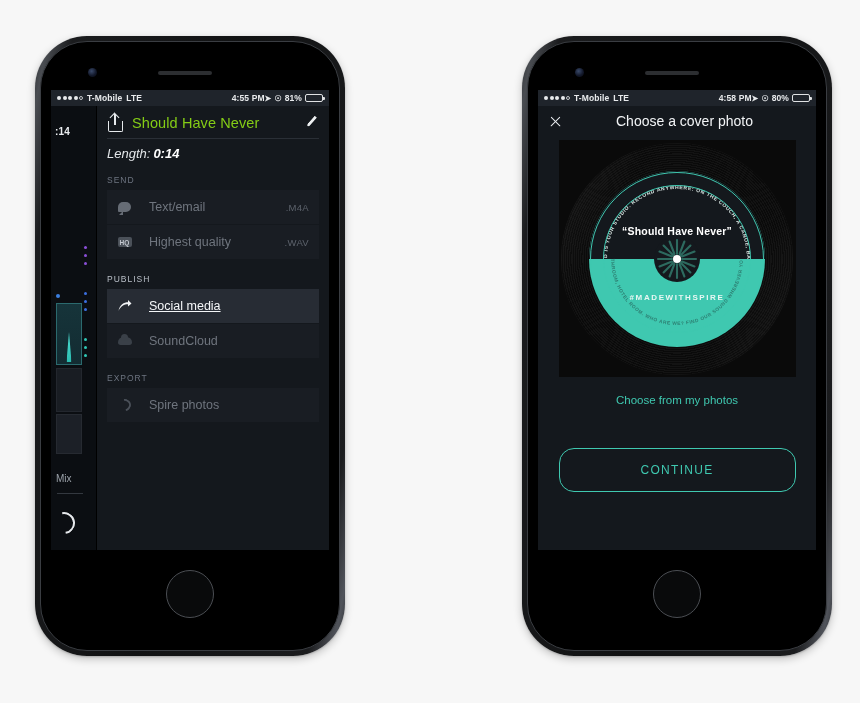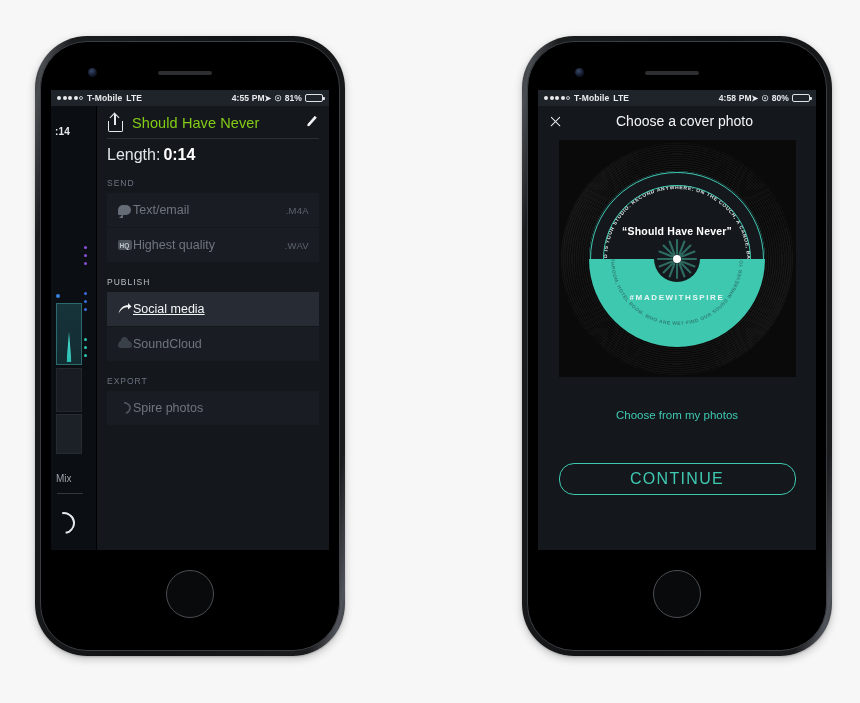--- a/index.html
+++ b/index.html
@@ -254,41 +254,42 @@
 
   .sp-divider {
     height: 1px;
     background: #2a2f36;
     margin: 6px 10px 0 10px;
   }
 
   .sp-length {
     padding: 7px 10px 0 10px;
     color: #e3e6e9;
-    font-size: 16px;
+    font-size: 13px;
+    font-style: italic;
   }
   .sp-length b { color: #fff; font-weight: bold; margin-left: 3px; }
 
   .sec-label {
     color: #6d7480;
     font-size: 8.5px;
     letter-spacing: 1px;
     padding: 14px 10px 5px 10px;
     text-transform: uppercase;
   }
   .sec-label.bright { color: #b9bfc7; }
 
   .row {
     display: flex;
     align-items: center;
     height: 34px;
     background: #191d23;
     margin: 0 10px 1px 10px;
     padding: 0 10px;
-    gap: 1px;
+    gap: 17px;
   }
   .row.active { background: #272c34; }
   .row-label {
     flex: 1;
     color: #6f757e;
     font-size: 12.5px;
   }
   .row.active .row-label { color: #f4f6f8; text-decoration: underline; }
   .row-ext {
     color: #5d636c;
@@ -480,33 +481,33 @@
     width: 8px; height: 8px;
     border-radius: 50%;
     background: #ffffff;
   }
 
   .choose-link {
     display: block;
     text-align: center;
     color: #3fc8b0;
     font-size: 11.5px;
-    margin-top: 32px;
+    margin-top: 17px;
     text-decoration: none;
   }
   .continue-btn {
     display: block;
     width: 237px;
-    height: 32px;
+    height: 44px;
     margin: 42px auto 0 auto;
     border-radius: 15px;
     border: 1.3px solid #3fc8b0;
     background: transparent;
     color: #3fc8b0;
-    font-size: 16px;
+    font-size: 12px;
     letter-spacing: 1.3px;
     font-family: "Liberation Sans", sans-serif;
     cursor: pointer;
   }
 </style>
 </head>
 <body>
 
 <div class="stage">
 

